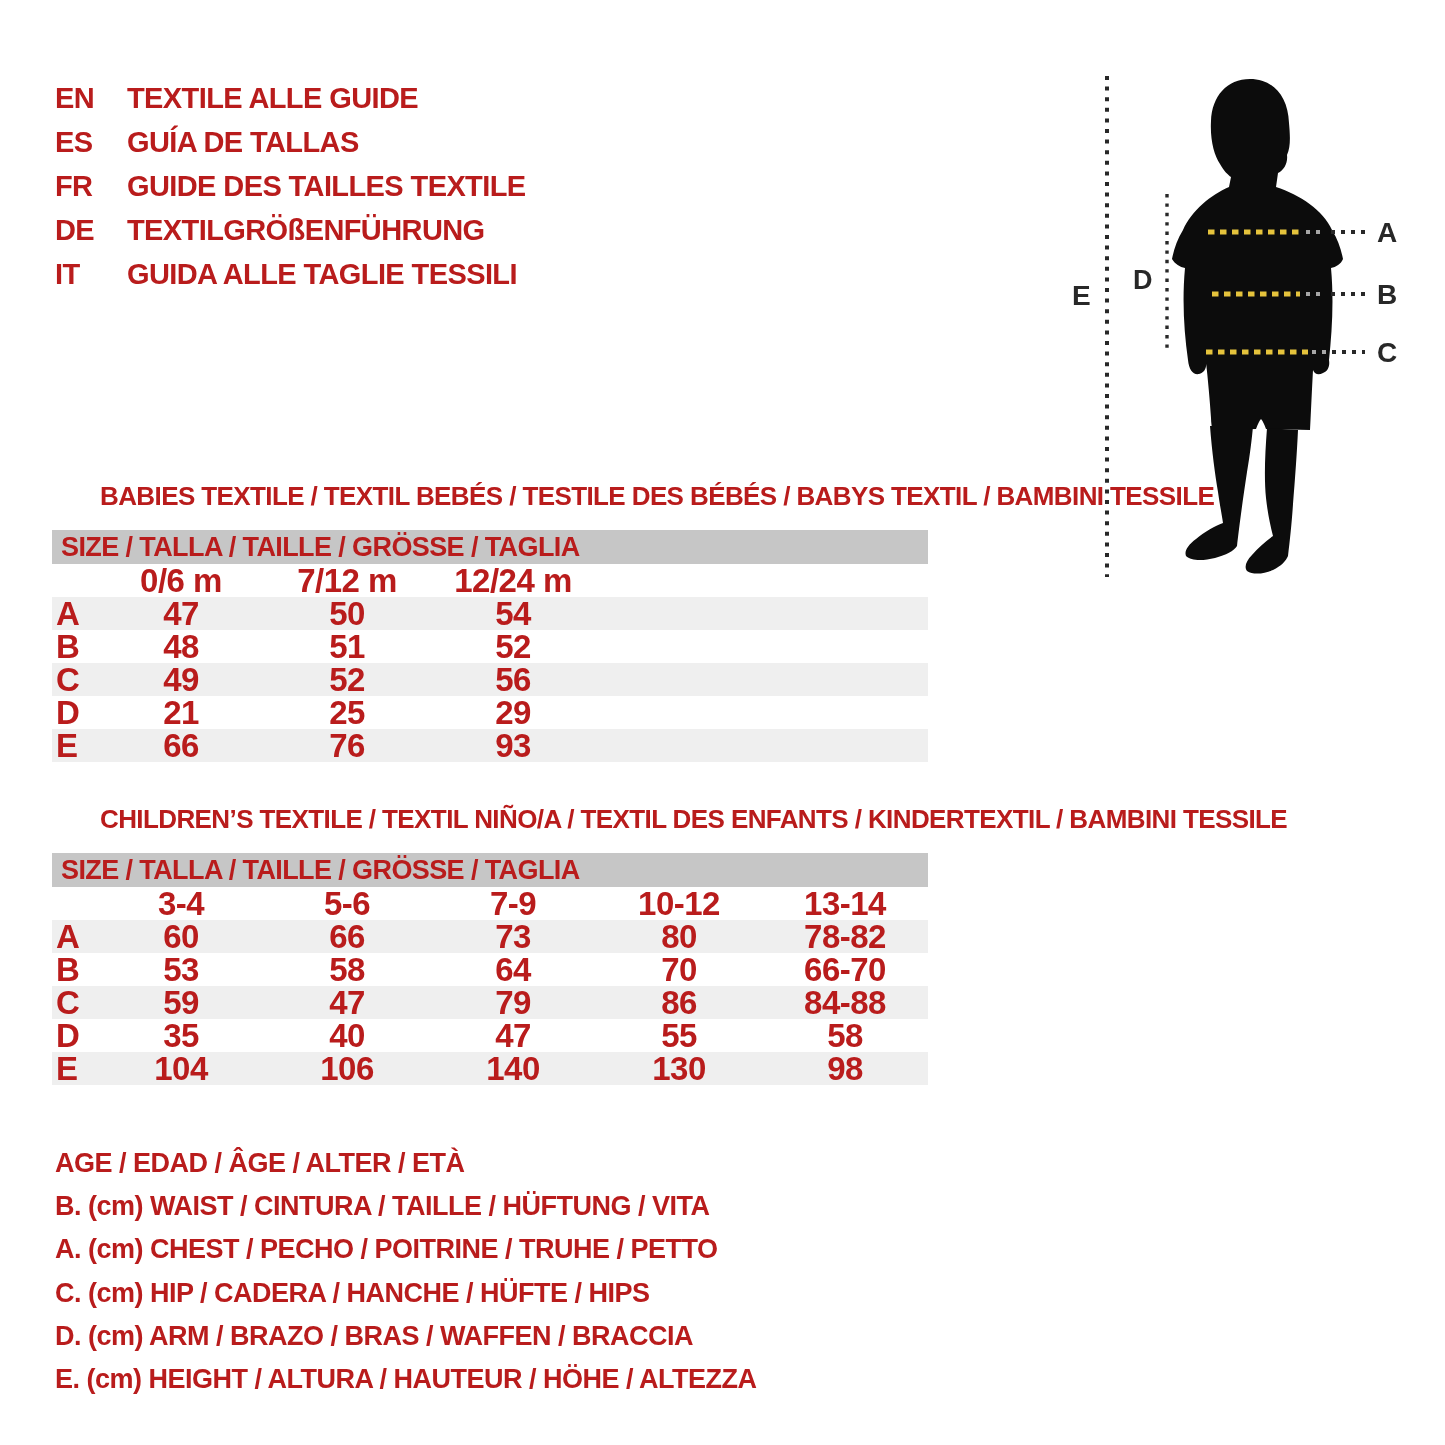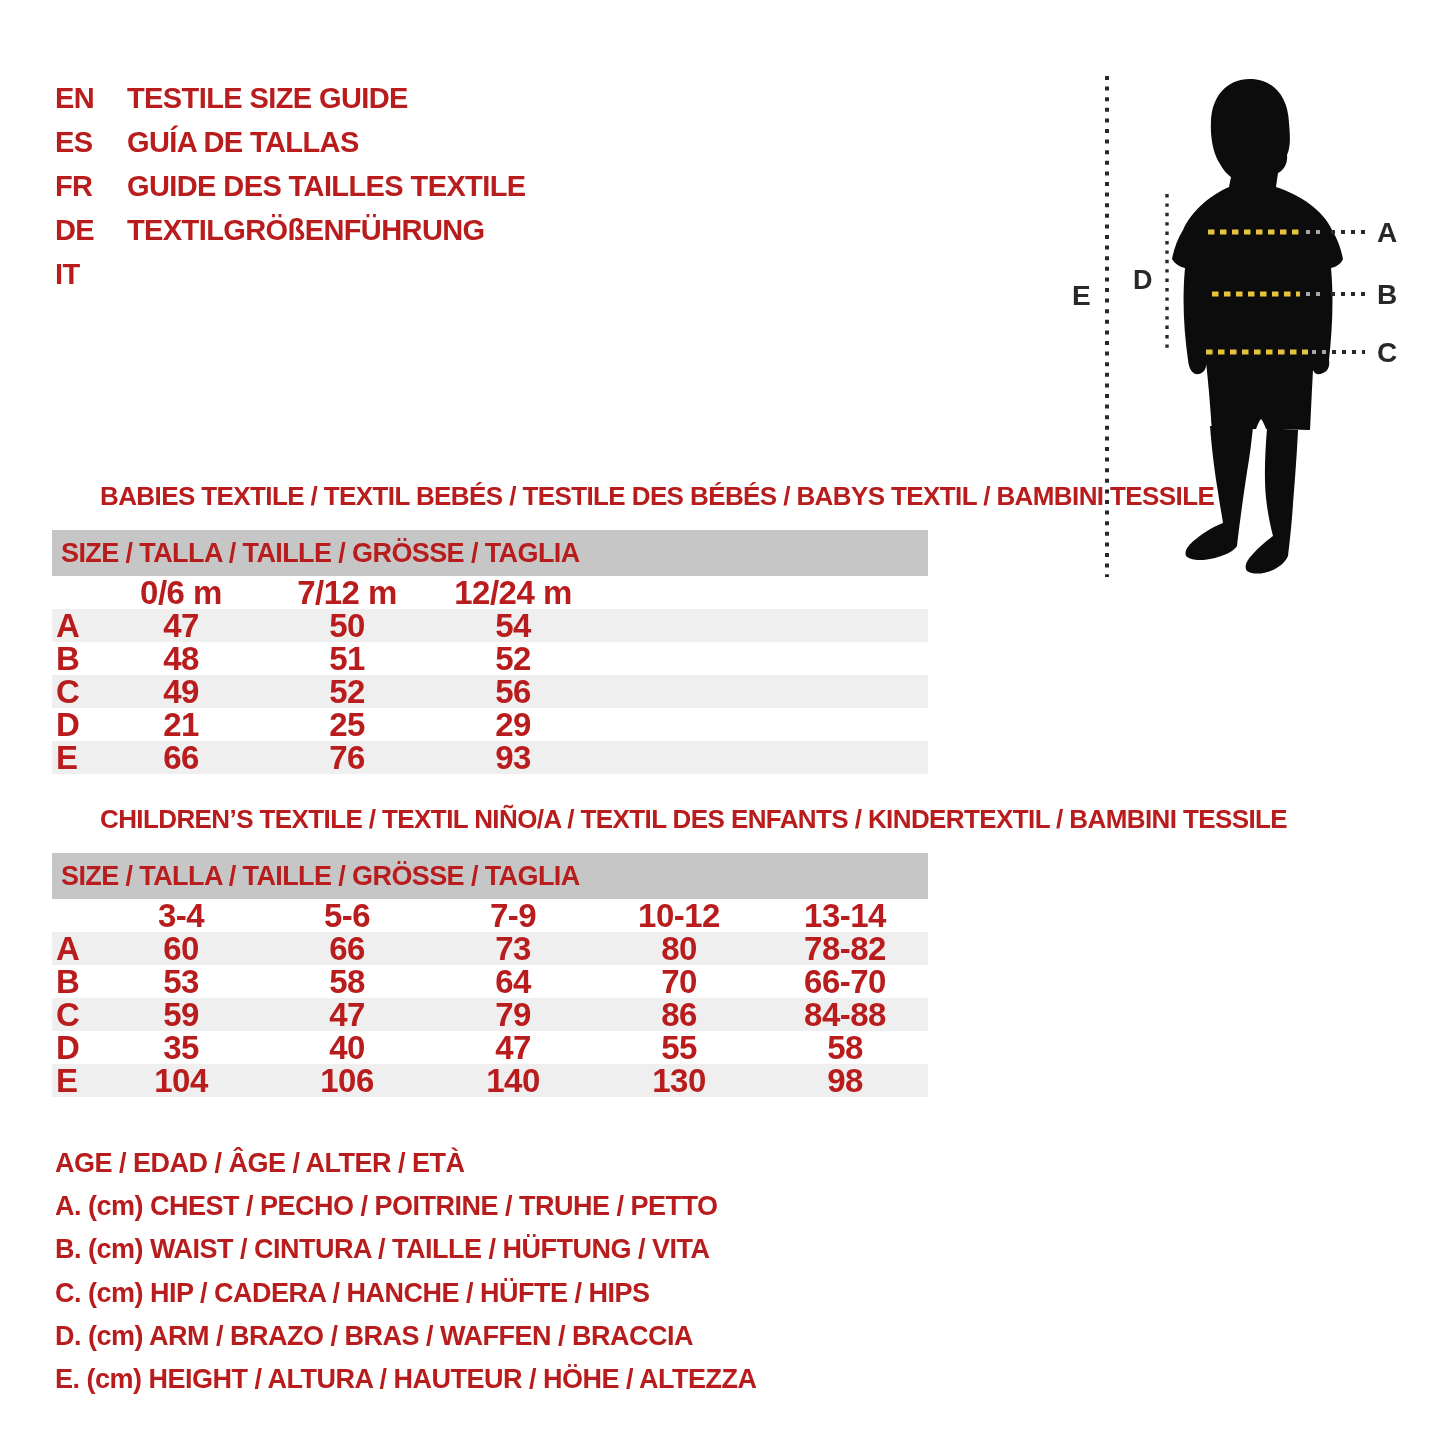--- a/index.html
+++ b/index.html
@@ -15,21 +15,21 @@
     display:grid; grid-template-columns:72px auto;
     font-size:29px; line-height:44px; letter-spacing:-0.6px; white-space:nowrap;
   }
   
   .section-title {
     position:absolute; left:55px; font-size:26px; letter-spacing:-0.6px; white-space:nowrap;margin-left:45px;
   }
   
   .size-table { position:absolute; left:52px; width:876px; }
   .size-bar {
-    height:46px; background:#c6c6c6; display:flex; align-items:center;
+    height:34px; background:#c6c6c6; display:flex; align-items:center;
     padding-left:9px; box-sizing:border-box; font-size:27px; letter-spacing:-0.6px;
     white-space:nowrap;
   }
   .trow { display:grid; height:33px; align-items:center; font-size:33px; letter-spacing:-0.5px; }
   .cols3 { grid-template-columns:46px repeat(3,166px) 1fr; }
   .cols5 { grid-template-columns:46px repeat(5,166px) 1fr; }
   .trow .lbl { padding-left:4px; line-height:33px; }
   .trow .val { text-align:center; line-height:33px; }
   .striped { background:#efefef; }
   
@@ -41,28 +41,29 @@
   .figure-svg { position:absolute; left:1060px; top:68px; }
   .figure-svg text { font-family:"Liberation Sans", sans-serif; font-weight:bold; fill:#282828; }
 </style>
 </head>
 <body>
 
 <div class="page">
 
   <div class="lang-grid">
     <div>EN</div>
-    <div>TESTILE SIZE GUIDE</div>
+    <div>TEXTILE ALLE GUIDE</div>
     <div>ES</div>
     <div>GUÍA DE TALLAS</div>
     <div>FR</div>
     <div>GUIDE DES TAILLES TEXTILE</div>
     <div>DE</div>
     <div>TEXTILGRÖßENFÜHRUNG</div>
     <div>IT</div>
+    <div>GUIDA ALLE TAGLIE TESSILI</div>
   </div>
 
   <svg class="figure-svg" width="360" height="515" viewBox="0 0 360 515">
 
     <line x1="47" y1="8" x2="47" y2="509" stroke="#282828" stroke-width="4" stroke-dasharray="4 6.6"></line>
 
     <line x1="107" y1="126" x2="107" y2="285" stroke="#282828" stroke-width="3.4" stroke-dasharray="3.4 6"></line>
 
     <g fill="#0c0c0c">
       <path d="M190 11 C167 11 152 28 151 53 C150 72 154 87 160 96 C164 103 168 107 171 109 L169 119
@@ -198,20 +199,20 @@
       <div class="val">104</div>
       <div class="val">106</div>
       <div class="val">140</div>
       <div class="val">130</div>
       <div class="val">98</div>
     </div>
   </div>
 
   <div class="legend">
     <div>AGE / EDAD / ÂGE / ALTER / ETÀ</div>
+    <div>B. (cm) WAIST / CINTURA / TAILLE / HÜFTUNG / VITA</div>
     <div>A. (cm) CHEST / PECHO / POITRINE / TRUHE / PETTO</div>
-    <div>B. (cm) WAIST / CINTURA / TAILLE / HÜFTUNG / VITA</div>
     <div>C. (cm) HIP / CADERA / HANCHE / HÜFTE / HIPS</div>
     <div>D. (cm) ARM / BRAZO / BRAS / WAFFEN / BRACCIA</div>
     <div>E. (cm) HEIGHT / ALTURA / HAUTEUR / HÖHE / ALTEZZA</div>
   </div>
 
 </div>
 
 </body></html>

